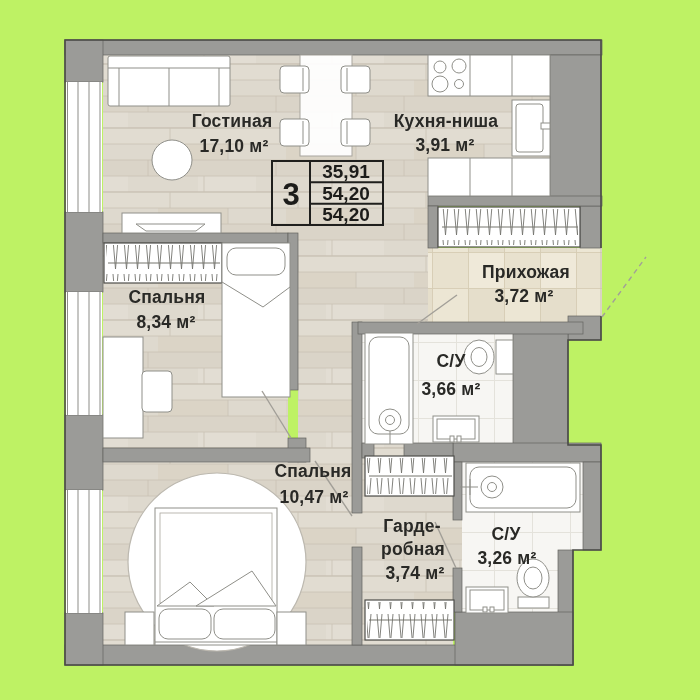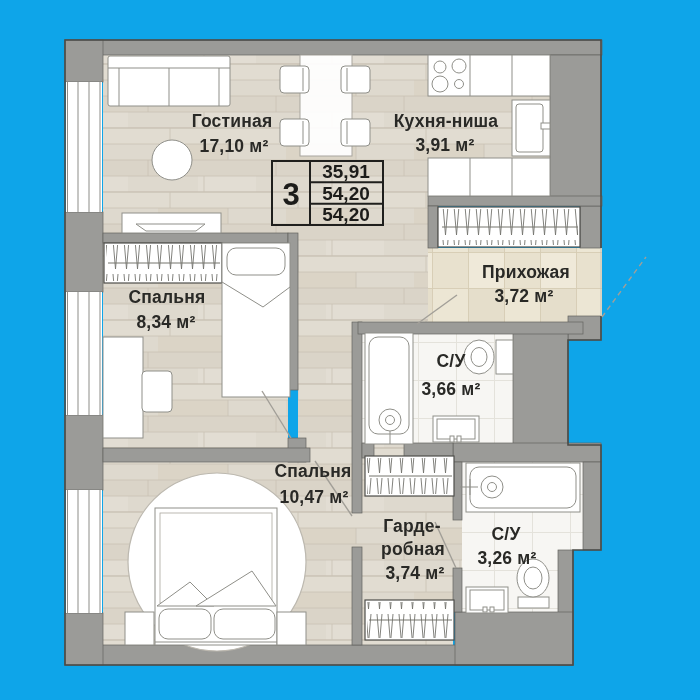--- a/index.html
+++ b/index.html
@@ -1,16 +1,16 @@
 <!DOCTYPE html>
 <html><head>
 <meta charset="utf-8">
 <style>
   html,body{margin:0;padding:0;background:#ffffff;}
-  .page{width:700px;height:700px;background:#0ea5e9;position:relative;overflow:hidden;
+  .page{width:700px;height:700px;background:#bef264;position:relative;overflow:hidden;
         font-family:"Liberation Sans",sans-serif;}
   svg{display:block;}
   .wall{fill:#9b9b98;stroke:#63635e;stroke-width:.7;}
   .furn{fill:#ffffff;stroke:#8f8f89;stroke-width:1;}
   .fline{fill:none;stroke:#8f8f89;stroke-width:1;}
   .glass{fill:#ffffff;}
   .wline{stroke:#8d8d88;stroke-width:1;}
   .closet{fill:#ffffff;stroke:#4e4e4a;stroke-width:1.2;}
   .rail{stroke:#74746d;stroke-width:1;}
   .door{stroke:#a29f98;stroke-width:1.4;fill:none;}

